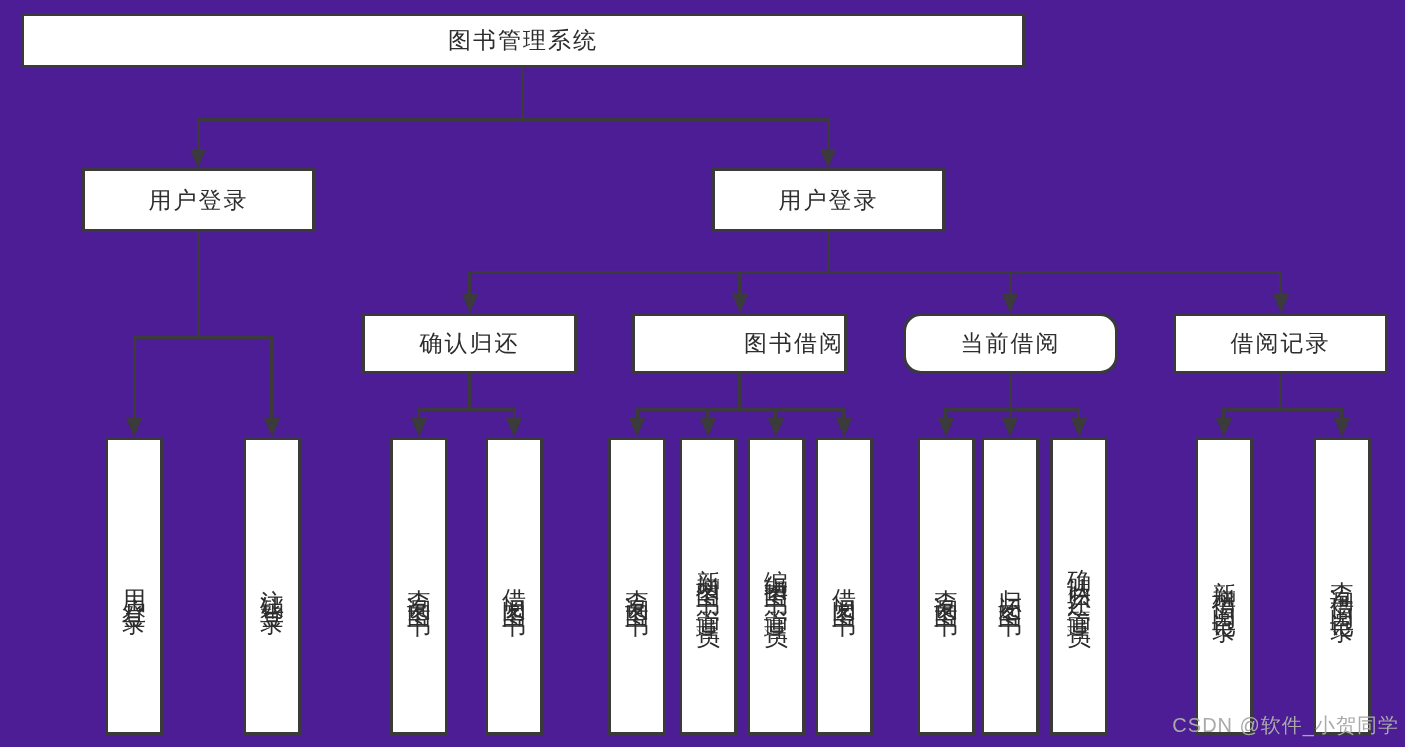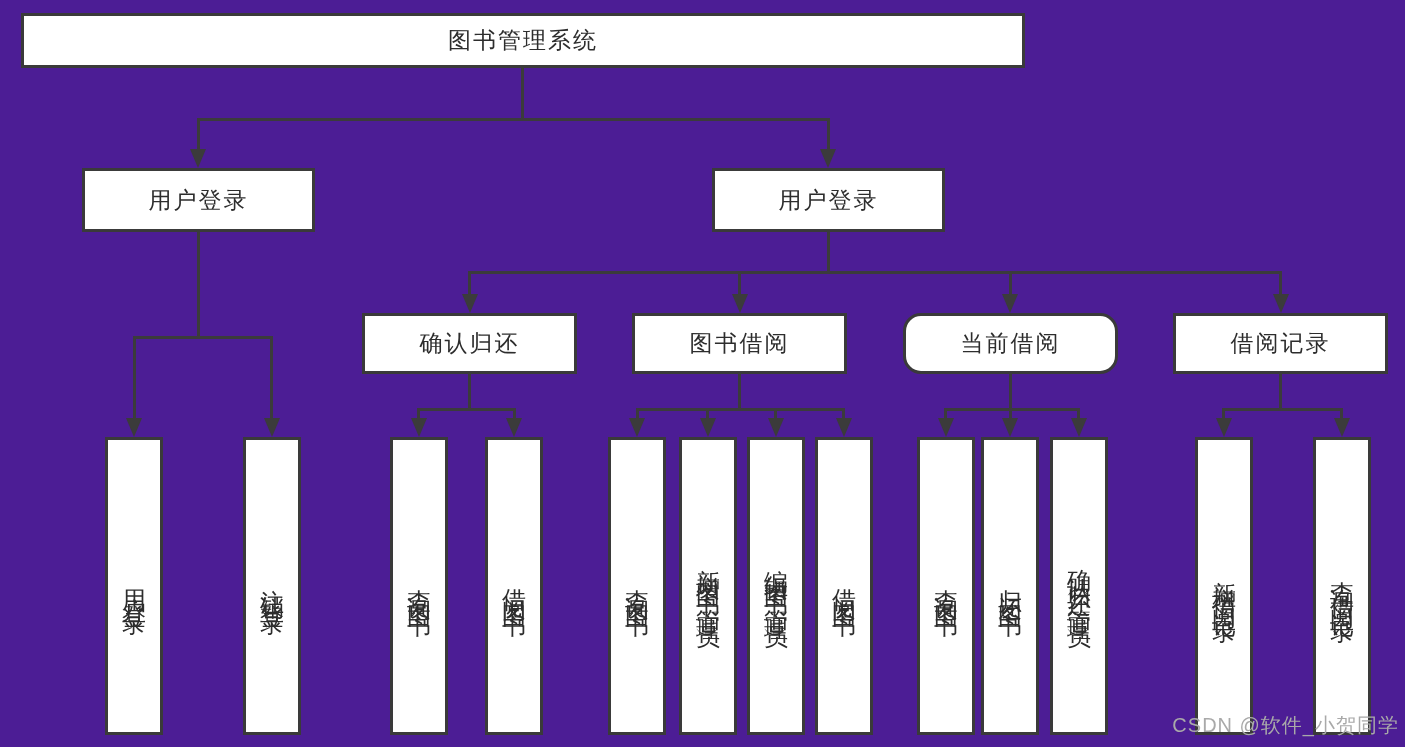--- a/index.html
+++ b/index.html
@@ -127,21 +127,21 @@
   <div class="box" style="left:82px;top:168px;width:233px;height:64px;">
     <span class="hlabel">用户登录</span>
   </div>
   <div class="box" style="left:712px;top:168px;width:233px;height:64px;">
     <span class="hlabel">用户登录</span>
   </div>
 
   <div class="box" style="left:362px;top:313px;width:215px;height:61px;">
     <span class="hlabel">确认归还</span>
   </div>
-  <div class="box" style="left:632px;top:313px;width:215px;height:61px;">
+  <div class="box" style="left:632px;top:313px;width:215px;height:61px;justify-content:flex-end;">
     <span class="hlabel">图书借阅</span>
   </div>
   <div class="box" style="left:903px;top:313px;width:215px;height:61px;border-radius:18px;">
     <span class="hlabel">当前借阅</span>
   </div>
   <div class="box" style="left:1173px;top:313px;width:215px;height:61px;">
     <span class="hlabel">借阅记录</span>
   </div>
 
   <div class="box" style="left:105px;top:437px;width:58px;height:298px;">

